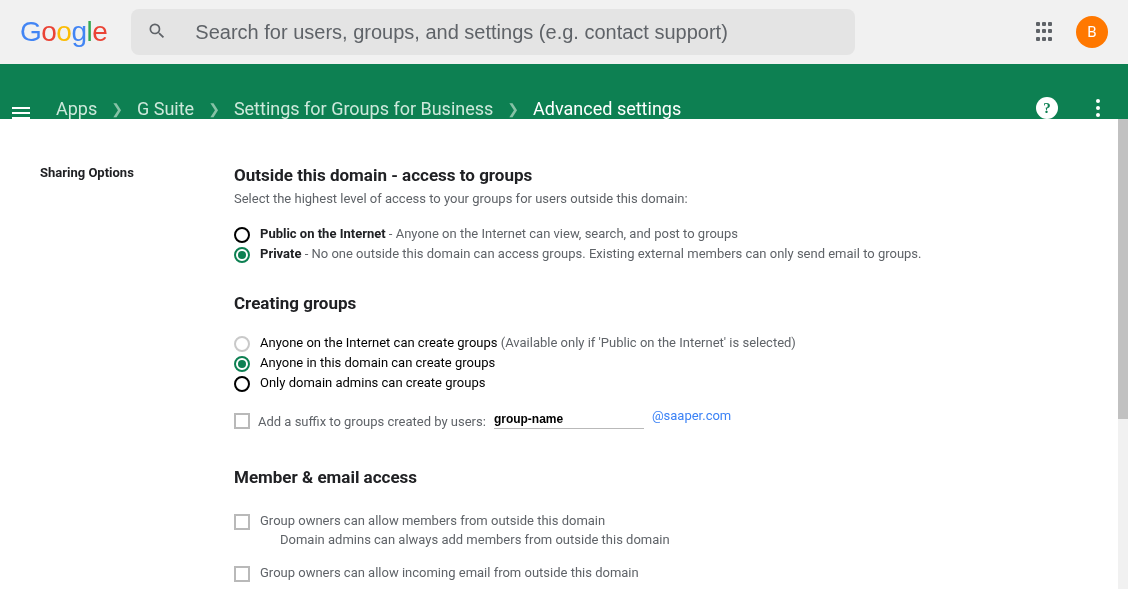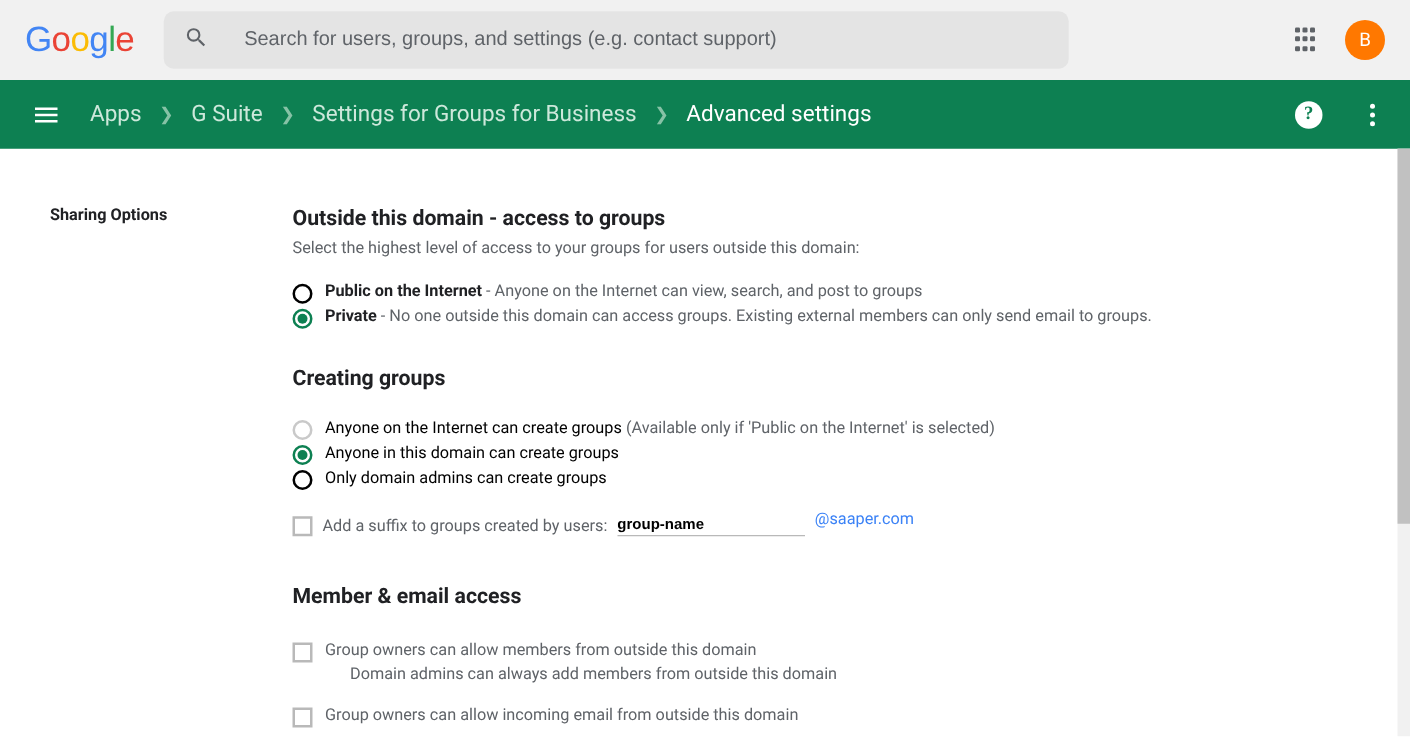--- a/index.html
+++ b/index.html
@@ -39,21 +39,21 @@
     background: #e4e4e4;
     border-radius: 8px;
     display: flex;
     align-items: center;
     padding: 0 16px;
   }
   .search-bar svg { fill: #5f6368; }
   .search-input {
     border: none;
     background: transparent;
-    font-size: 16px;
+    font-size: 20px;
     color: #000000;
     margin-left: 26px;
     flex: 1;
     outline: none;
   }
   .search-input::placeholder { color:#5f6368; }
   .header-right {
     margin-left: auto;
     display: flex;
     align-items: center;
@@ -67,22 +67,22 @@
     color: #fff;
     display: flex; align-items: center; justify-content: center;
     font-size: 15px;
   }
 
   
   .nav {
     height: 55px;
     background: #0d8052;
     display: flex;
-    align-items: center;
-    padding: 0 28px 0 28px;
+    align-items: flex-end;
+    padding: 0 28px 0 12px;
     color: #fff;
   }
   .hamburger { display:flex; flex-direction:column; gap:3px; margin-right:26px; cursor:pointer; }
   .hamburger span { width:18px; height:2px; background:#fff; }
   .breadcrumbs { display:flex; align-items:center; gap:14px; font-size:18px; }
   .crumb { color:#cde8db; cursor:pointer; }
   .crumb.current { color:#fff; }
   .chevron { color:#86c2a6; font-size:14px; }
   .nav-right { margin-left:auto; display:flex; align-items:center; gap:38px; }
   .help-icon { width:22px; height:22px; border-radius:50%; background:#fff; color:#0d8052;

